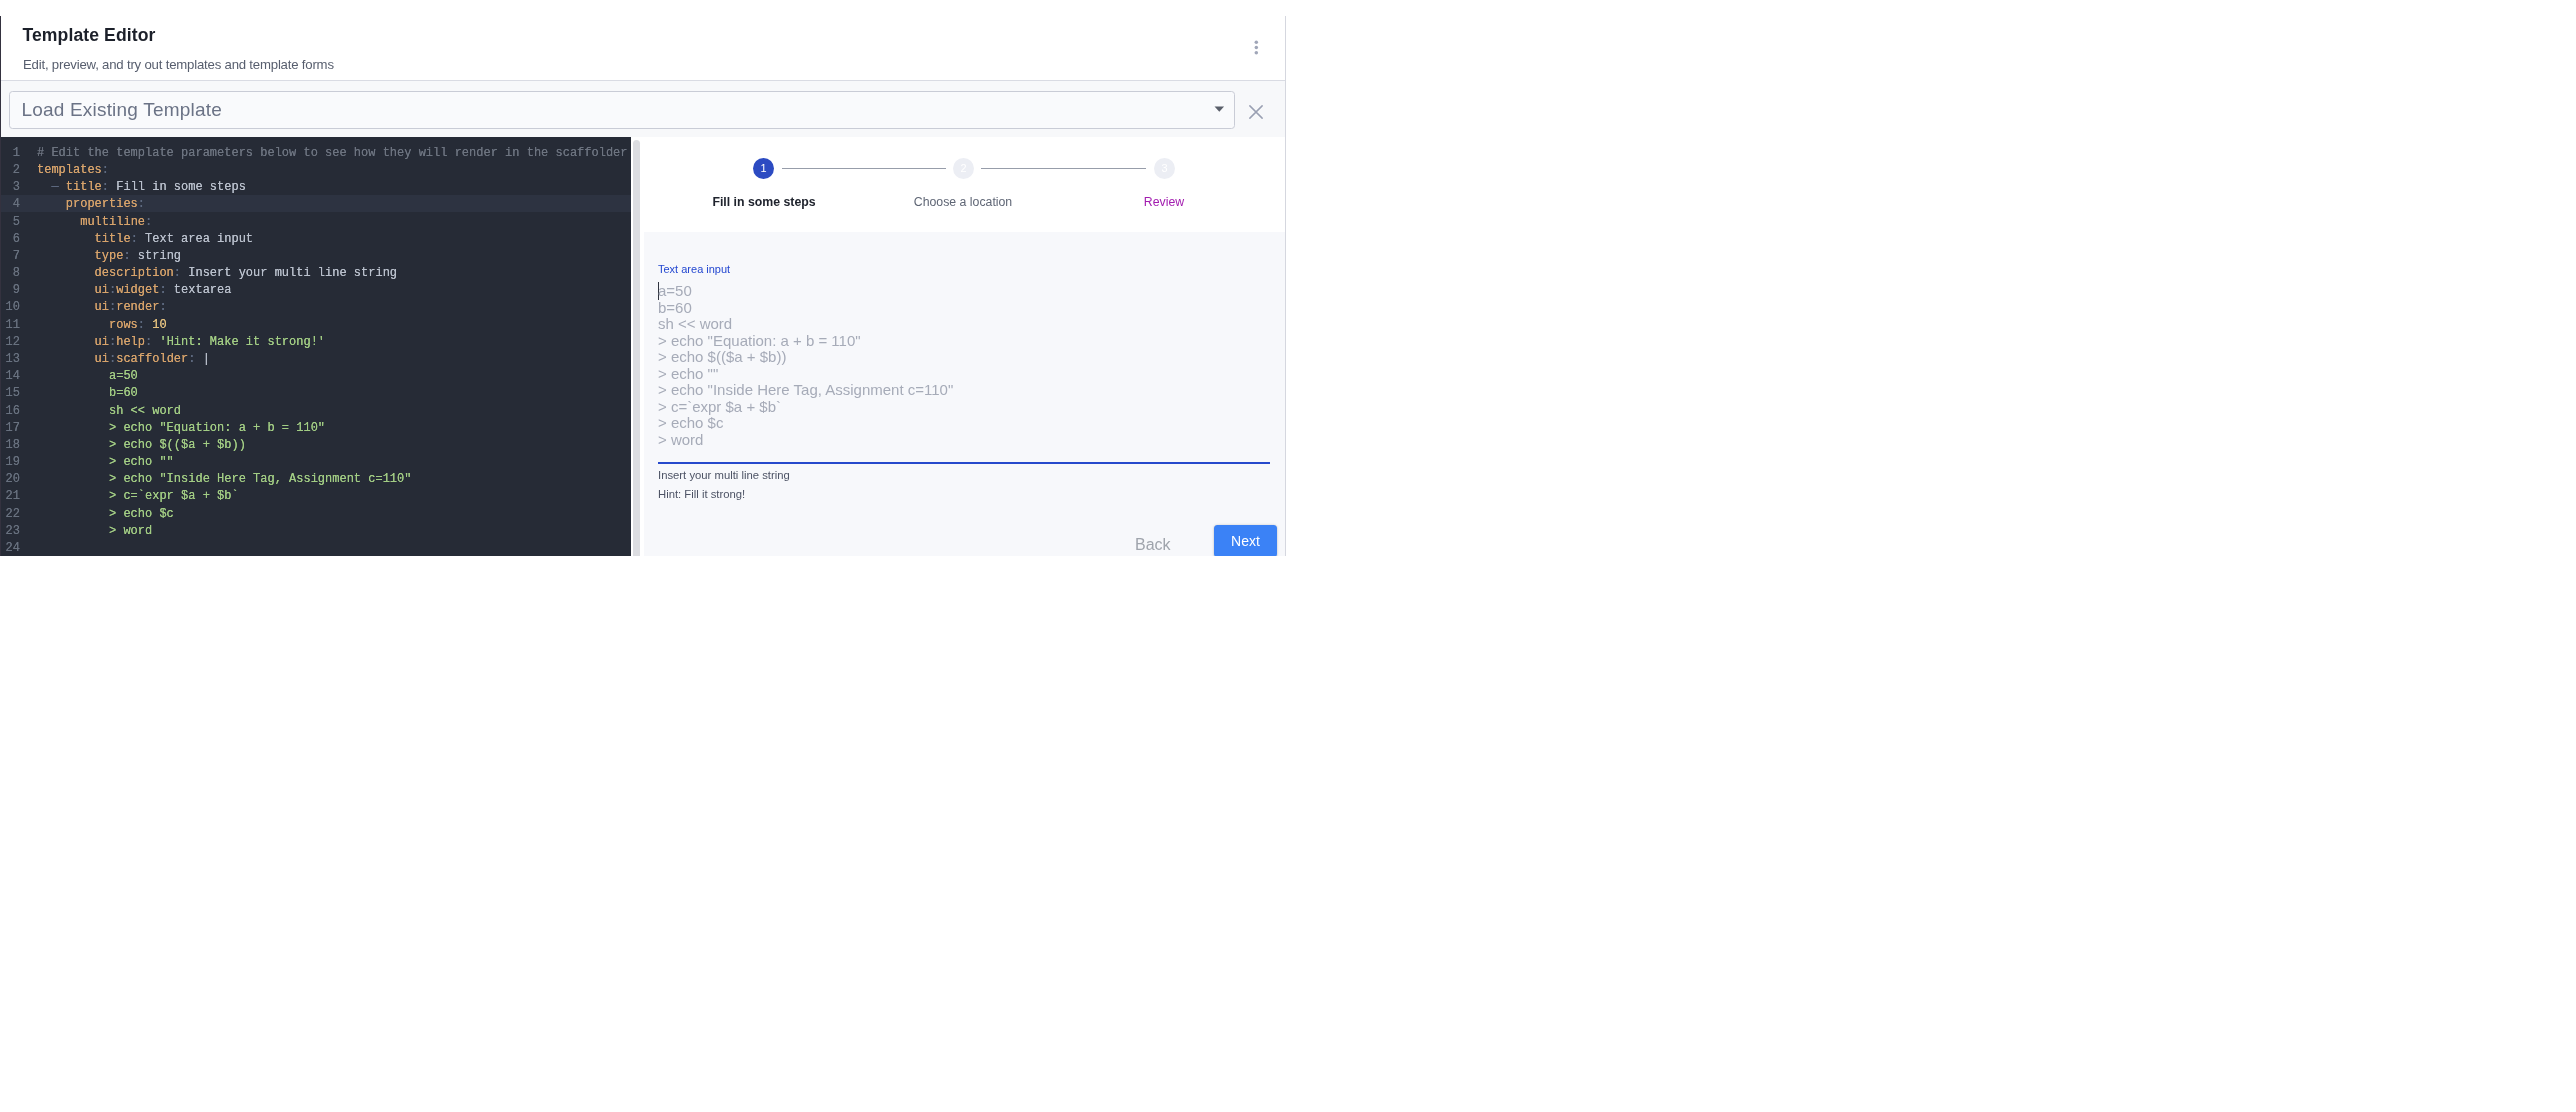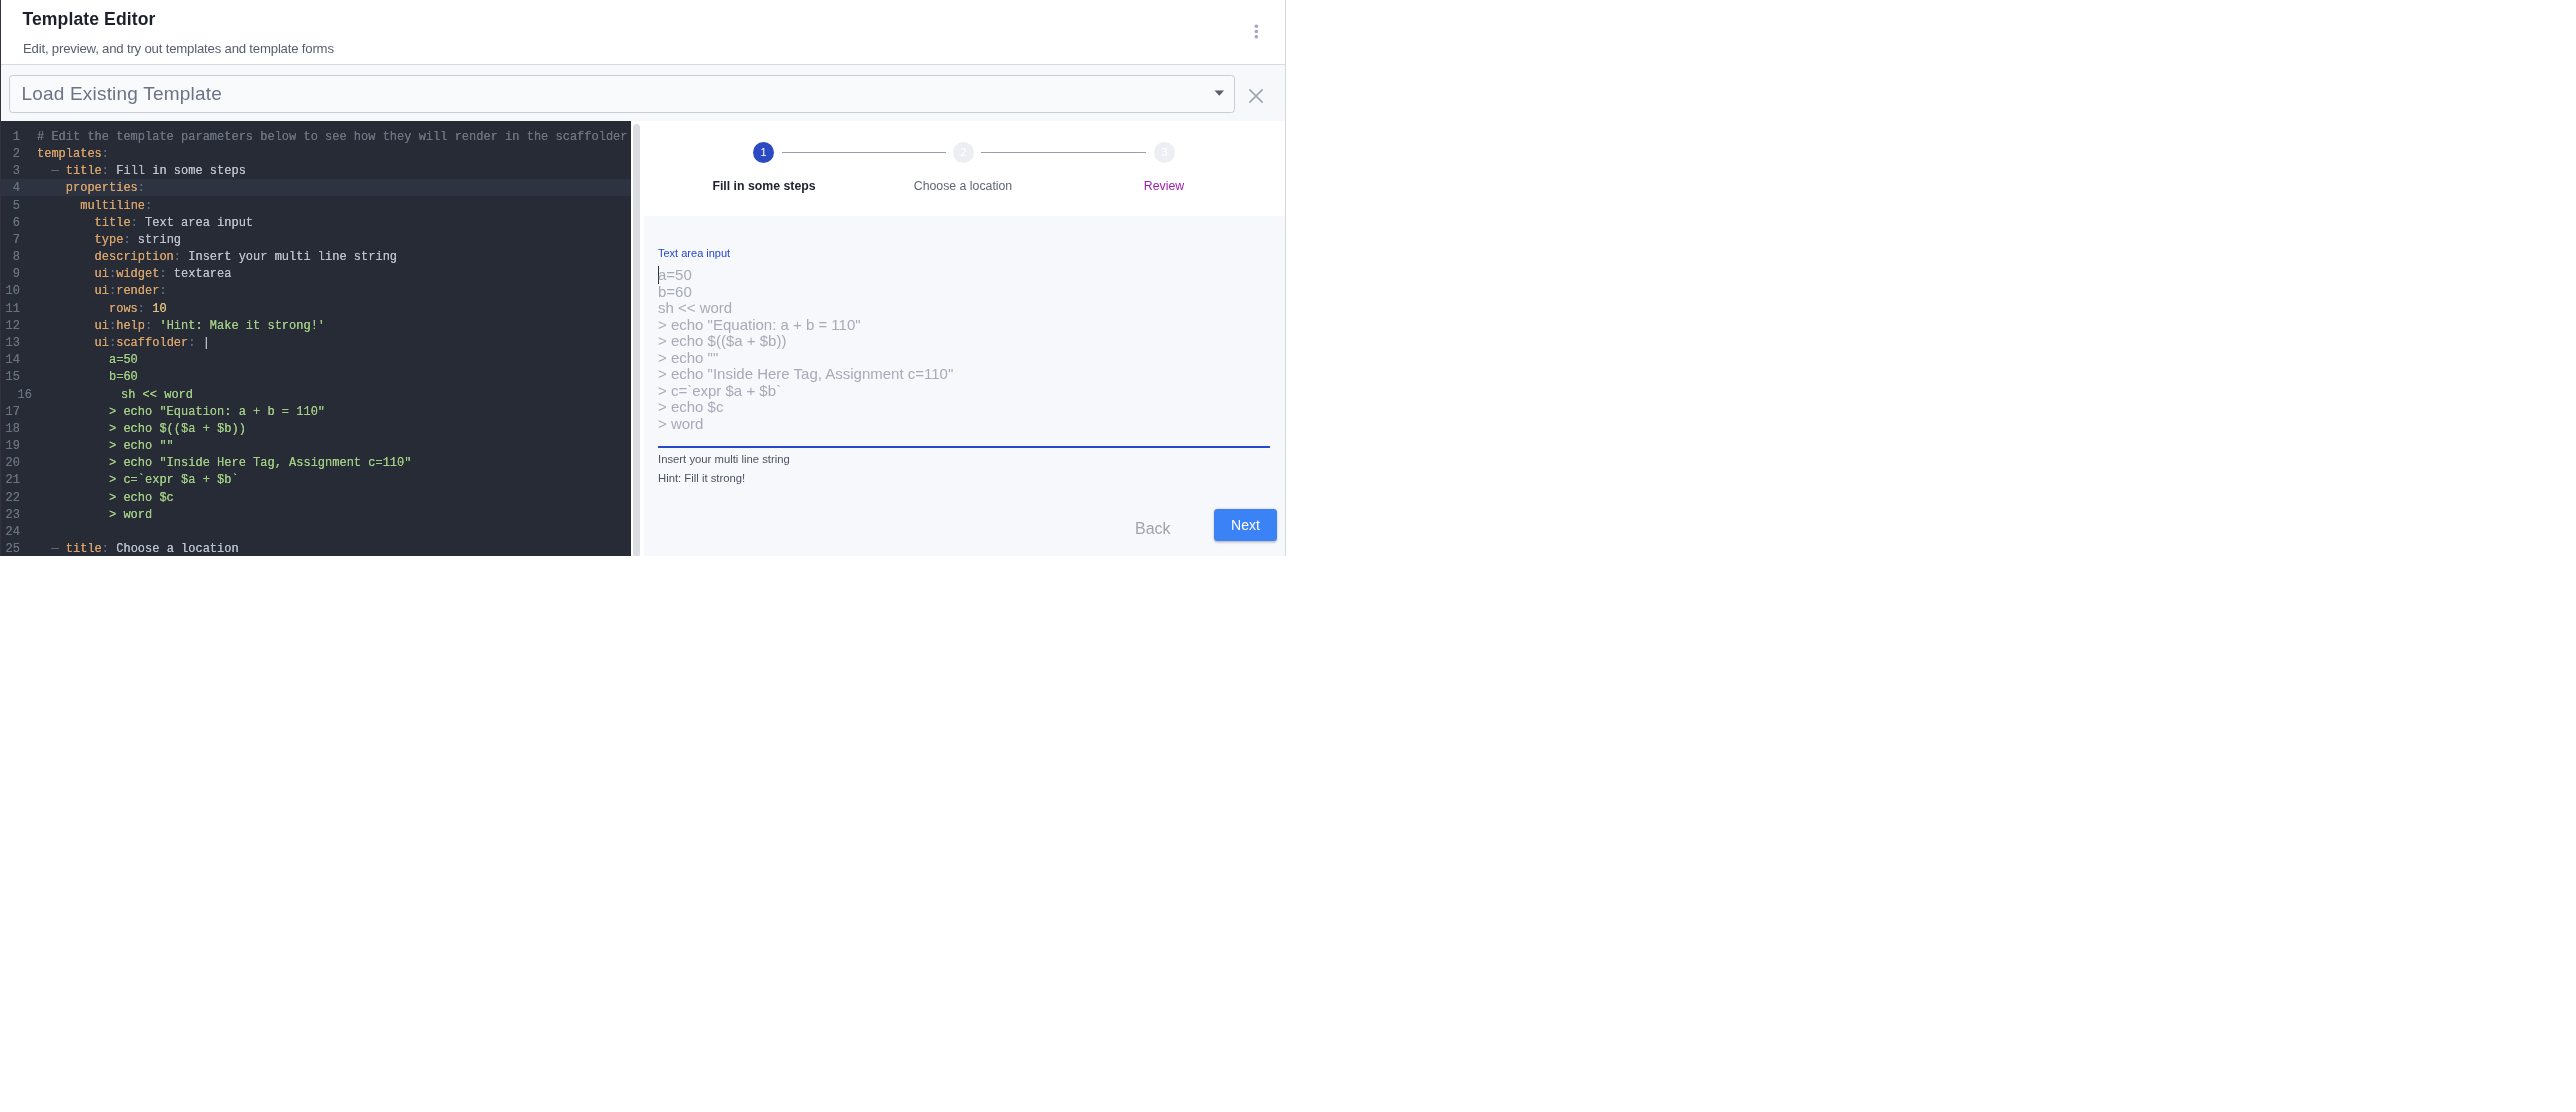--- a/index.html
+++ b/index.html
@@ -1,18 +1,18 @@
 <!DOCTYPE html>
 <html style="font-size:14px"><head>
 <meta charset="utf-8">
 <style>
   * { margin:0; padding:0; box-sizing:border-box; }
   html,body { width:1288px; height:556px; overflow:hidden; background:#fff;
     font-family:"Liberation Sans", sans-serif; }
-  #page { position:relative; width:1288px; height:556px; overflow:hidden; }
+  #page { position:relative; width:1288px; height:556px; overflow:hidden;margin-top:16px; }
   .abs { position:absolute; }
   .mono { font-family:"Liberation Mono", monospace; font-size:12px; line-height:17px; white-space:pre; text-shadow:0 0 0.5px currentColor; }
   .num { position:absolute; left:0; width:20px; text-align:right; color:#68717f; }
   .d { color:#5e6a80; }
   .code { position:absolute; left:37px; }
   .k { color:#d7a36b; }
   .v { color:#bac1cd; }
   .s { color:#a2cd84; }
   .n { color:#e3c07f; }
   .c { color:#6d7480; }
@@ -51,21 +51,21 @@
     <div class="abs mono" style="left:0; top:94px; width:631px; height:17px;"><span class="num">6</span><span class="code"><span class="v">        </span><span class="k">title</span><span class="d">:</span><span class="v"> Text area input</span></span></div>
     <div class="abs mono" style="left:0; top:111px; width:631px; height:17px;"><span class="num">7</span><span class="code"><span class="v">        </span><span class="k">type</span><span class="d">:</span><span class="v"> string</span></span></div>
     <div class="abs mono" style="left:0; top:128px; width:631px; height:17px;"><span class="num">8</span><span class="code"><span class="v">        </span><span class="k">description</span><span class="d">:</span><span class="v"> Insert your multi line string</span></span></div>
     <div class="abs mono" style="left:0; top:145px; width:631px; height:17px;"><span class="num">9</span><span class="code"><span class="v">        </span><span class="k">ui</span><span class="d">:</span><span class="k">widget</span><span class="d">:</span><span class="v"> textarea</span></span></div>
     <div class="abs mono" style="left:0; top:162px; width:631px; height:17px;"><span class="num">10</span><span class="code"><span class="v">        </span><span class="k">ui</span><span class="d">:</span><span class="k">render</span><span class="d">:</span></span></div>
     <div class="abs mono" style="left:0; top:180px; width:631px; height:17px;"><span class="num">11</span><span class="code"><span class="v">          </span><span class="k">rows</span><span class="d">:</span><span class="n"> 10</span></span></div>
     <div class="abs mono" style="left:0; top:197px; width:631px; height:17px;"><span class="num">12</span><span class="code"><span class="v">        </span><span class="k">ui</span><span class="d">:</span><span class="k">help</span><span class="d">:</span><span class="s"> 'Hint: Make it strong!'</span></span></div>
     <div class="abs mono" style="left:0; top:214px; width:631px; height:17px;"><span class="num">13</span><span class="code"><span class="v">        </span><span class="k">ui</span><span class="d">:</span><span class="k">scaffolder</span><span class="d">:</span><span class="v"> |</span></span></div>
     <div class="abs mono" style="left:0; top:231px; width:631px; height:17px;"><span class="num">14</span><span class="code"><span class="s">          a=50</span></span></div>
     <div class="abs mono" style="left:0; top:248px; width:631px; height:17px;"><span class="num">15</span><span class="code"><span class="s">          b=60</span></span></div>
-    <div class="abs mono" style="left:12px; top:266px; width:631px; height:17px;"><span class="num">16</span><span class="code"><span class="s">          sh &lt;&lt; word</span></span></div>
+    <div class="abs mono" style="left:0; top:266px; width:631px; height:17px;"><span class="num">16</span><span class="code"><span class="s">          sh &lt;&lt; word</span></span></div>
     <div class="abs mono" style="left:0; top:283px; width:631px; height:17px;"><span class="num">17</span><span class="code"><span class="s">          &gt; echo "Equation: a + b = 110"</span></span></div>
     <div class="abs mono" style="left:0; top:300px; width:631px; height:17px;"><span class="num">18</span><span class="code"><span class="s">          &gt; echo $(($a + $b))</span></span></div>
     <div class="abs mono" style="left:0; top:317px; width:631px; height:17px;"><span class="num">19</span><span class="code"><span class="s">          &gt; echo ""</span></span></div>
     <div class="abs mono" style="left:0; top:334px; width:631px; height:17px;"><span class="num">20</span><span class="code"><span class="s">          &gt; echo "Inside Here Tag, Assignment c=110"</span></span></div>
     <div class="abs mono" style="left:0; top:351px; width:631px; height:17px;"><span class="num">21</span><span class="code"><span class="s">          &gt; c=`expr $a + $b`</span></span></div>
     <div class="abs mono" style="left:0; top:369px; width:631px; height:17px;"><span class="num">22</span><span class="code"><span class="s">          &gt; echo $c</span></span></div>
     <div class="abs mono" style="left:0; top:386px; width:631px; height:17px;"><span class="num">23</span><span class="code"><span class="s">          &gt; word</span></span></div>
     <div class="abs mono" style="left:0; top:403px; width:631px; height:17px;"><span class="num">24</span></div>
     <div class="abs mono" style="left:0; top:420px; width:631px; height:17px;"><span class="num">25</span><span class="code"><span class="v">  </span><span class="d">—</span><span class="v"> </span><span class="k">title</span><span class="d">:</span><span class="v"> Choose a location</span></span></div>
   </div>

